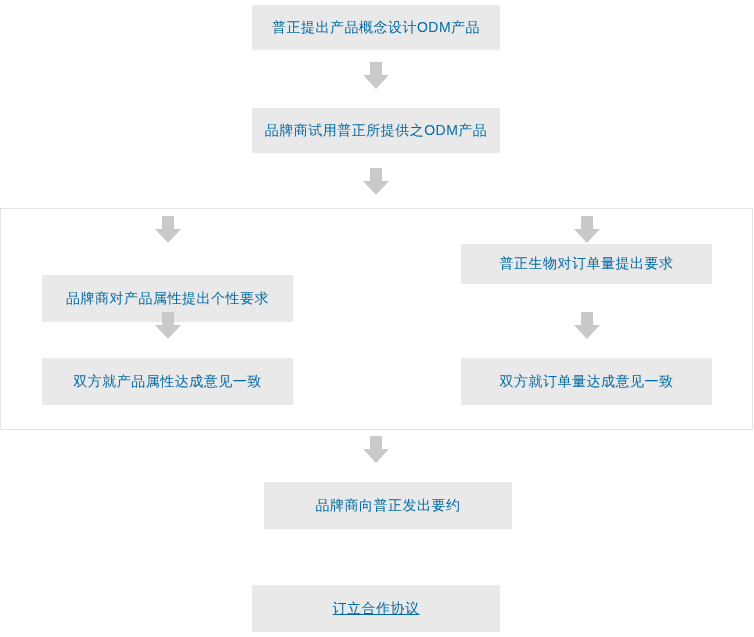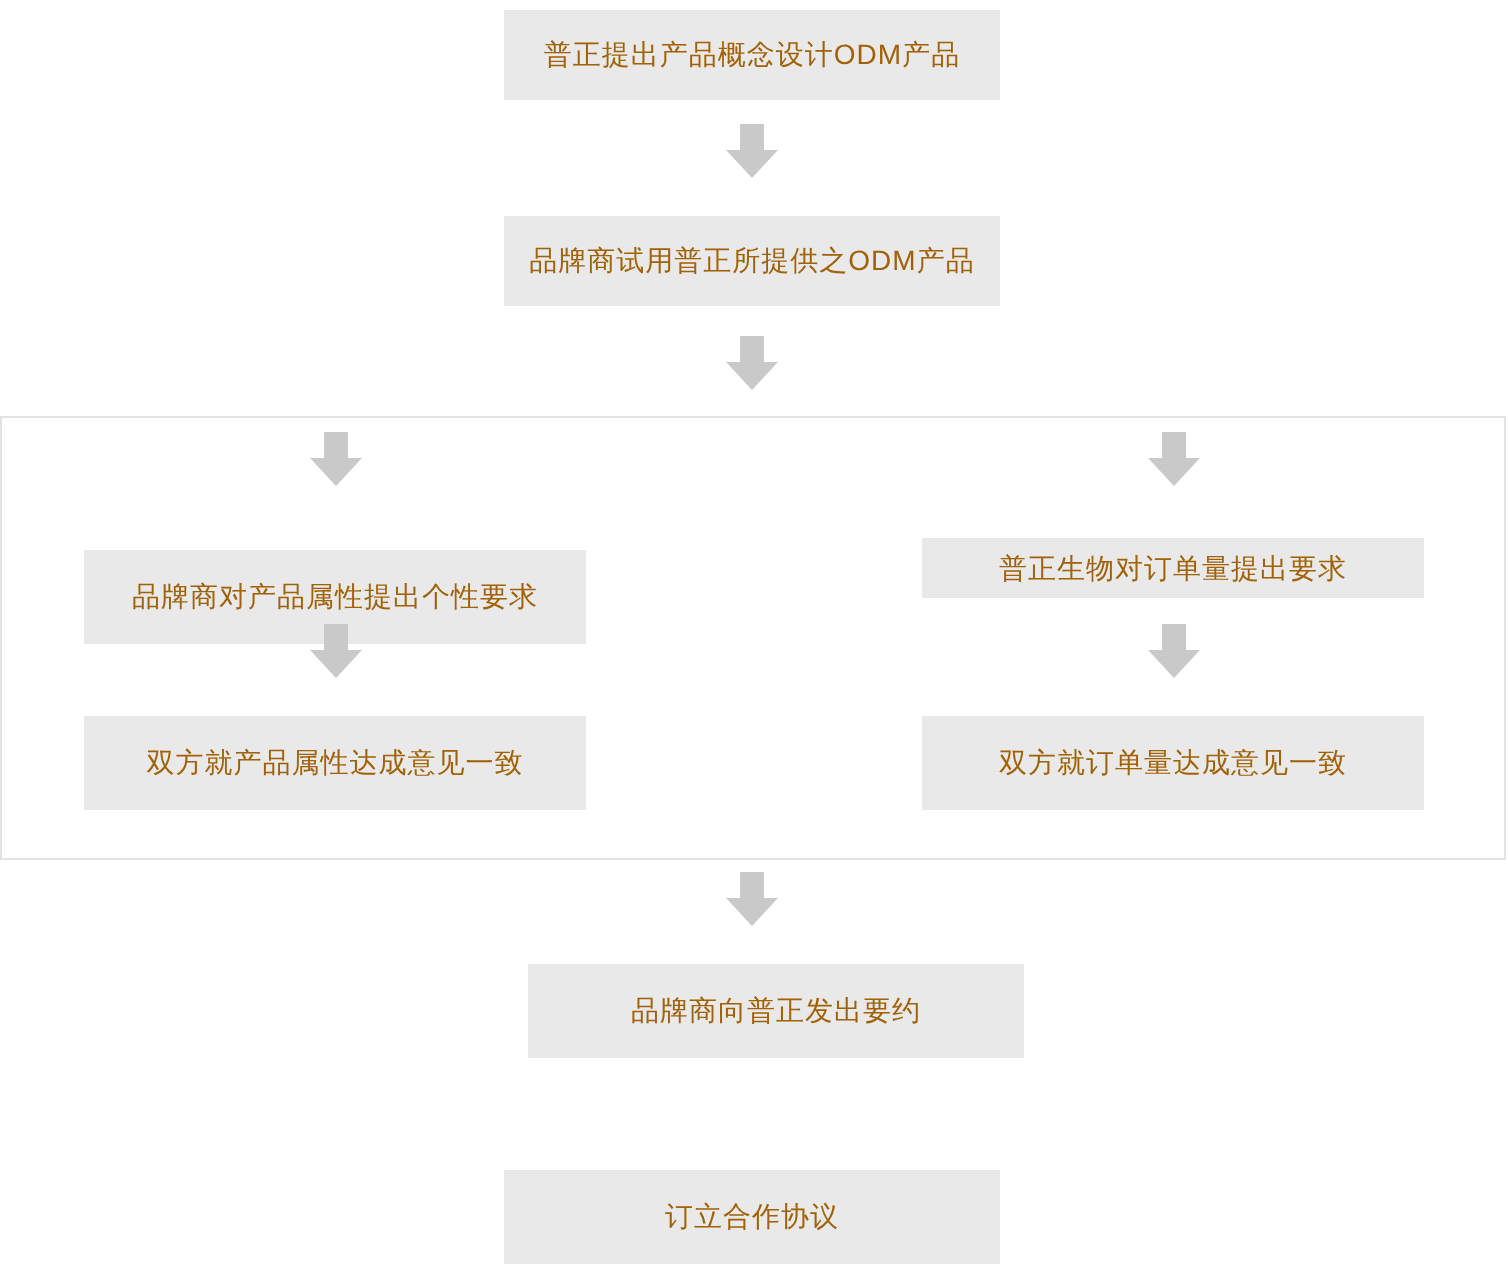--- a/index.html
+++ b/index.html
@@ -10,21 +10,21 @@
   .canvas {
     position: relative;
     width: 754px;
     height: 637px;
     background: #ffffff;
     overflow: hidden;
   }
   .node {
     position: absolute;
     background: #e9e9e9;
-    color: #a16207;
+    color: #0369a1;
     font-size: 14px;
     line-height: 1.3;
     display: flex;
     align-items: center;
     justify-content: center;
     text-align: center;
     letter-spacing: 0.5px;
   }
   .group {
     position: absolute;
@@ -83,31 +83,31 @@
     <div class="head"></div>
   </div>
 
   <div class="node" style="left:42px; top:358px; width:251px; height:47px;text-align:center;">双方就产品属性达成意见一致</div>
 
   <div class="arrow" style="left:574px; top:216px;">
     <div class="stem"></div>
     <div class="head"></div>
   </div>
 
-  <div class="node" style="left:461px; top:269px; width:251px; height:30px;">普正生物对订单量提出要求</div>
+  <div class="node" style="left:461px; top:244px; width:251px; height:40px;font-family:Liberation Serif, serif;">普正生物对订单量提出要求</div>
 
   <div class="arrow" style="left:574px; top:312px;">
     <div class="stem"></div>
     <div class="head"></div>
   </div>
 
   <div class="node" style="left:461px; top:358px; width:251px; height:47px;">双方就订单量达成意见一致</div>
 
   <div class="arrow" style="left:363px; top:436px;">
     <div class="stem"></div>
     <div class="head"></div>
   </div>
 
   <div class="node" style="left:252px; top:482px; width:248px; height:47px;margin-left:12px;">品牌商向普正发出要约</div>
 
-  <div class="node" style="left:252px; top:585px; width:248px; height:47px;">订立合作协议</div>
+  <div class="node" style="left:252px; top:585px; width:248px; height:47px;text-decoration:underline;">订立合作协议</div>
 
 </div>
 
 </body></html>

